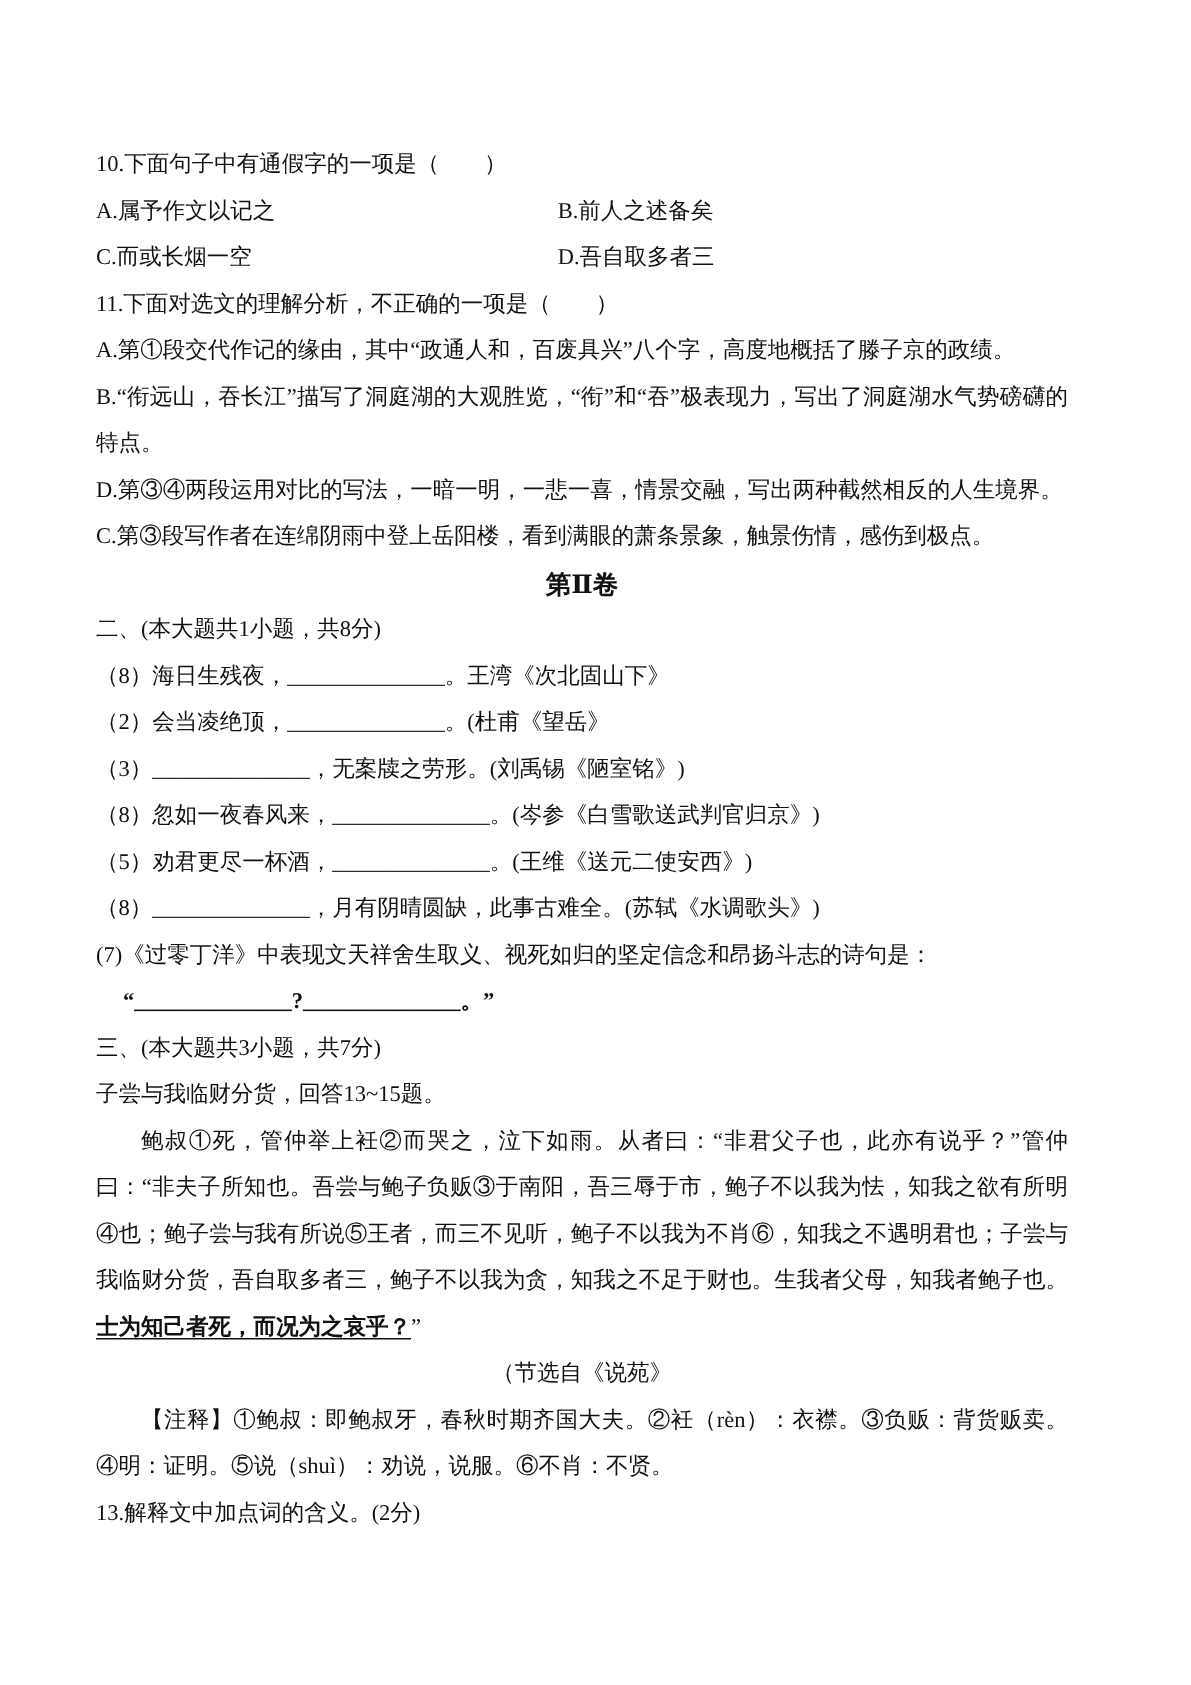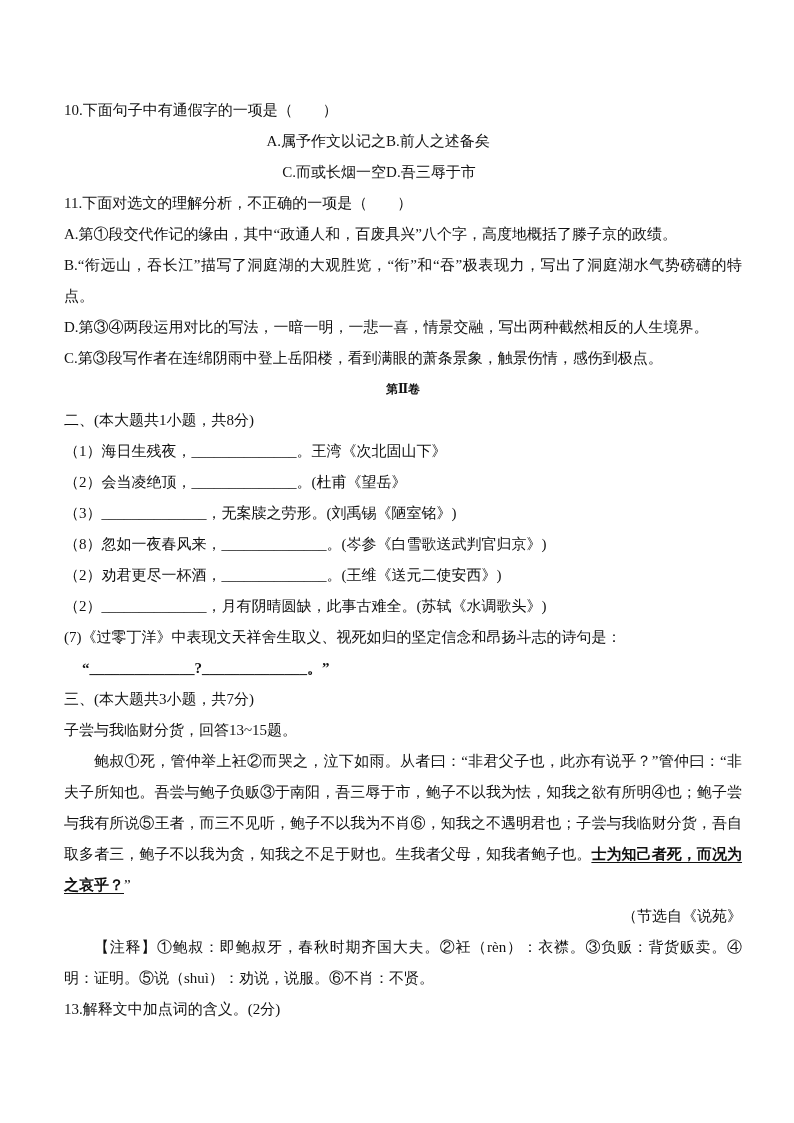--- a/index.html
+++ b/index.html
@@ -1,69 +1,69 @@
 <!DOCTYPE html>
 <html><head>
 <meta charset="utf-8">
 <style>
   * { box-sizing: border-box; }
   html, body { margin: 0; padding: 0; background: #ffffff; }
   .page {
     width: 794px;
     min-height: 1123px;
     margin: 0 auto;
-    padding: 95px 52px 40px 64px;
+    padding: 95px 82px 40px 64px;
     font-family: "Liberation Serif", "DejaVu Serif", serif;
     font-size: 15px;
     line-height: 31px;
     color: #111;
     background: #ffffff;
   }
   p { margin: 0; }
   .opt-row { display: flex; }
-  .opt-row .col-a { flex: 0 0 47.5%; text-align: right; }
+  .opt-row .col-a { flex: 0 0 47.5%; }
   .opt-row .col-b { flex: 1 1 auto; }
-  .center-title { text-align: center; font-weight: 700; font-size: 12px; }
+  .center-title { text-align: center; font-weight: 700; font-size: 17px; }
   .sec-title { font-weight: 400; }
   .justify { text-align: justify; }
   .indent { text-indent: 2em; }
-  .src { text-align: right; }
+  .src { text-align: center; }
   .ans7 { padding-left: 18px; font-weight: bold; }
   .ul-bold { font-weight: 700; text-decoration: underline; text-underline-offset: 3px; }
 </style>
 </head>
 <body>
 
 <div class="page">
 
   <p>10.下面句子中有通假字的一项是（　　）</p>
   <div class="opt-row">
     <span class="col-a">A.属予作文以记之</span>
     <span class="col-b">B.前人之述备矣</span>
   </div>
   <div class="opt-row">
     <span class="col-a">C.而或长烟一空</span>
-    <span class="col-b">D.吾三辱于市</span>
+    <span class="col-b">D.吾自取多者三</span>
   </div>
 
   <p>11.下面对选文的理解分析，不正确的一项是（　　）</p>
   <p class="justify">A.第①段交代作记的缘由，其中“政通人和，百废具兴”八个字，高度地概括了滕子京的政绩。</p>
   <p class="justify">B.“衔远山，吞长江”描写了洞庭湖的大观胜览，“衔”和“吞”极表现力，写出了洞庭湖水气势磅礴的特点。</p>
   <p class="justify">D.第③④两段运用对比的写法，一暗一明，一悲一喜，情景交融，写出两种截然相反的人生境界。</p>
   <p class="justify">C.第③段写作者在连绵阴雨中登上岳阳楼，看到满眼的萧条景象，触景伤情，感伤到极点。</p>
 
   <p class="center-title">第Ⅱ卷</p>
 
   <p class="sec-title">二、(本大题共1小题，共8分)</p>
-  <p>（1）海日生残夜，______________。王湾《次北固山下》</p>
+  <p>（8）海日生残夜，______________。王湾《次北固山下》</p>
   <p>（2）会当凌绝顶，______________。(杜甫《望岳》</p>
   <p>（3）______________，无案牍之劳形。(刘禹锡《陋室铭》)</p>
   <p>（8）忽如一夜春风来，______________。(岑参《白雪歌送武判官归京》)</p>
-  <p>（2）劝君更尽一杯酒，______________。(王维《送元二使安西》)</p>
-  <p>（2）______________，月有阴晴圆缺，此事古难全。(苏轼《水调歌头》)</p>
+  <p>（5）劝君更尽一杯酒，______________。(王维《送元二使安西》)</p>
+  <p>（8）______________，月有阴晴圆缺，此事古难全。(苏轼《水调歌头》)</p>
   <p>(7)《过零丁洋》中表现文天祥舍生取义、视死如归的坚定信念和昂扬斗志的诗句是：</p>
   <p class="ans7">“______________?______________。”</p>
 
   <p class="sec-title">三、(本大题共3小题，共7分)</p>
   <p>子尝与我临财分货，回答13~15题。</p>
 
   <p class="justify indent"><span>鲍叔①死，管仲举上衽②而哭之，泣下如雨。从者曰：“非君父子也，此亦有说乎？”管仲曰：“非夫子所知也。吾尝与鲍子负贩③于南阳，吾三辱于市，鲍子不以我为怯，知我之欲有所明④也；鲍子尝与我有所说⑤王者，而三不见听，鲍子不以我为不肖⑥，知我之不遇明君也；子尝与我临财分货，吾自取多者三，鲍子不以我为贪，知我之不足于财也。生我者父母，知我者鲍子也。</span><span class="ul-bold">士为知己者死，而况为之哀乎？</span><span>”</span></p>
 
   <p class="src">（节选自《说苑》</p>
 

